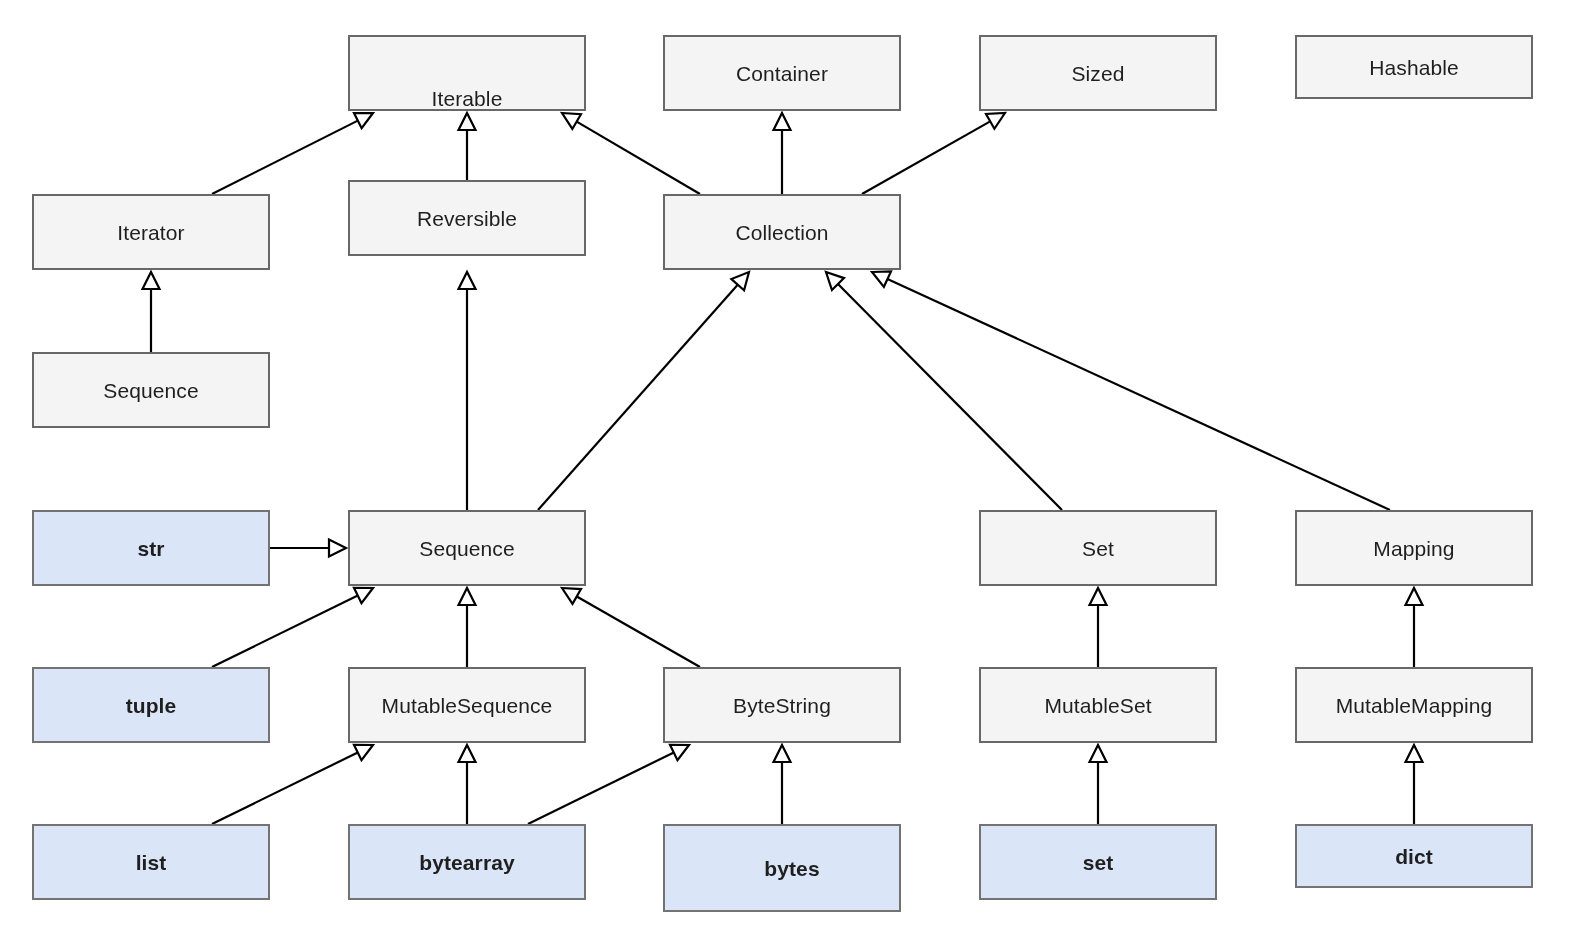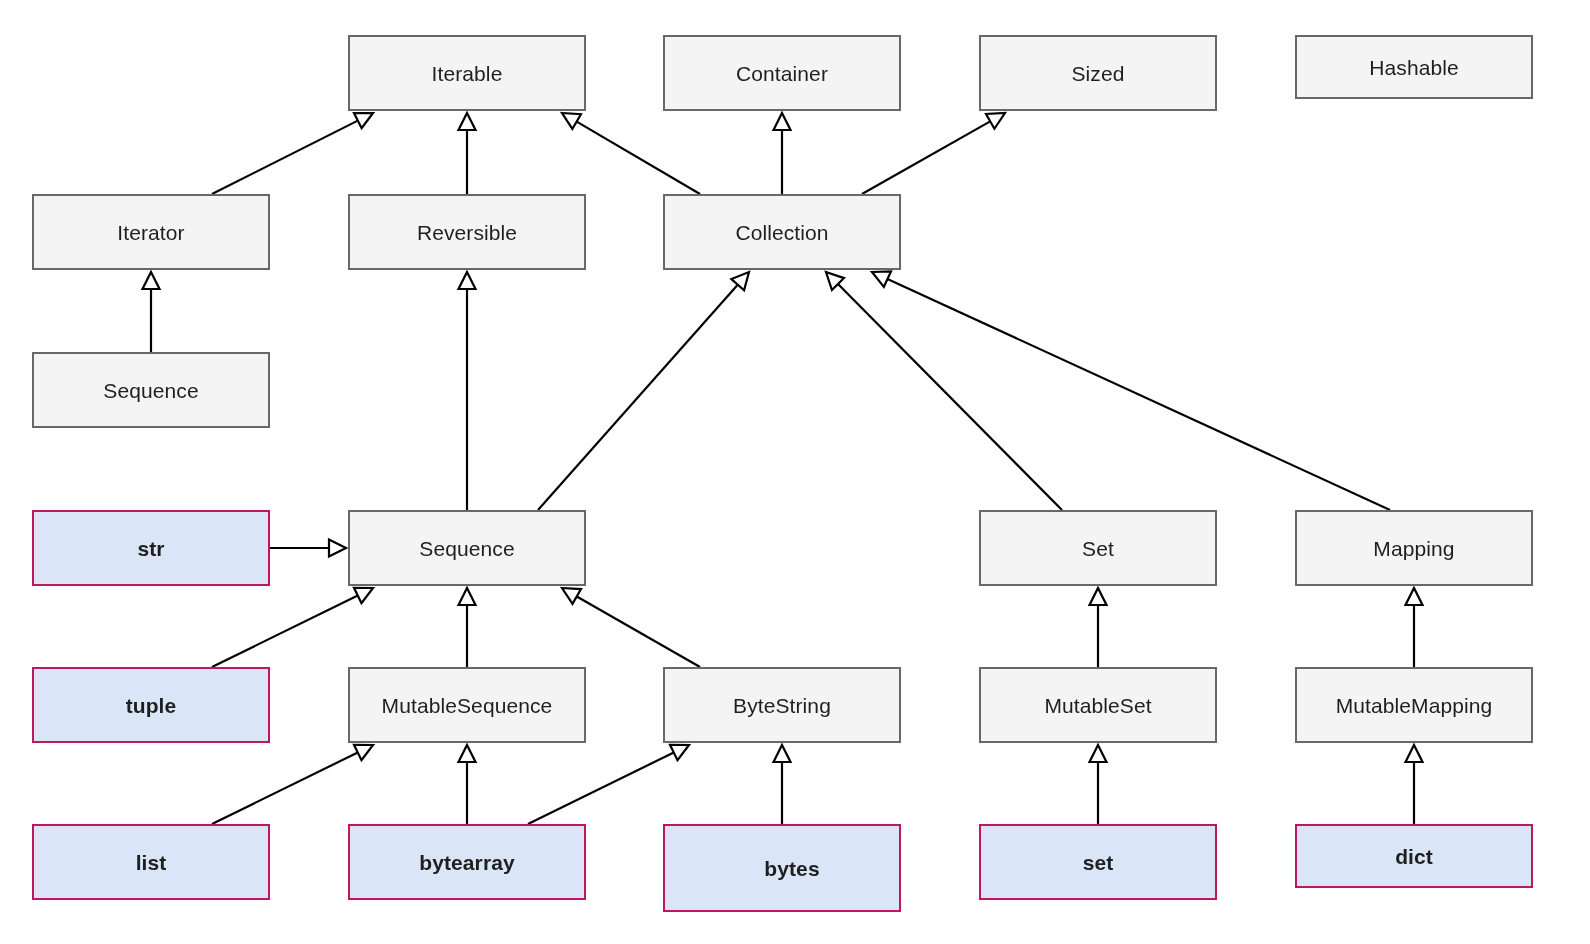--- a/index.html
+++ b/index.html
@@ -35,21 +35,21 @@
     color: #1f1f1f;
     z-index: 2;
   }
   .node.abc {
     background: #f4f4f4;
     border: 2px solid #686868;
     font-weight: 400;
   }
   .node.concrete {
     background: #dbe5f8;
-    border: 2px solid #be185d;
+    border: 2px solid #737373;
     font-weight: 700;
   }
   .node-label {
     pointer-events: none;
     white-space: nowrap;
   }
 </style>
 </head>
 <body>
 
@@ -140,36 +140,36 @@
           <line x1="1098" y1="824" x2="1098" y2="762" stroke="#000000" stroke-width="2.2" stroke-linecap="butt"></line>
           <polygon points="1098,745 1106.5,762 1089.5,762" fill="#ffffff" stroke="#000000" stroke-width="2.2" stroke-linejoin="miter"></polygon>
         </g>
         <g>
           <line x1="1414" y1="824" x2="1414" y2="762" stroke="#000000" stroke-width="2.2" stroke-linecap="butt"></line>
           <polygon points="1414,745 1422.5,762 1405.5,762" fill="#ffffff" stroke="#000000" stroke-width="2.2" stroke-linejoin="miter"></polygon>
         </g>
       </g>
   </svg>
   <div id="node-layer">
-      <div class="node abc" style="left: 348px; top: 35px; width: 238px; height: 76px;">
+      <div class="node abc" style="left: 348px; top: 35px; width: 238px; height: 76px; align-items: flex-end;">
         <span class="node-label">Iterable</span>
       </div>
       <div class="node abc" style="left: 663px; top: 35px; width: 238px; height: 76px;">
         <span class="node-label">Container</span>
       </div>
       <div class="node abc" style="left: 979px; top: 35px; width: 238px; height: 76px;">
         <span class="node-label">Sized</span>
       </div>
       <div class="node abc" style="left: 1295px; top: 35px; width: 238px; height: 64px;">
         <span class="node-label">Hashable</span>
       </div>
       <div class="node abc" style="left: 32px; top: 194px; width: 238px; height: 76px;">
         <span class="node-label">Iterator</span>
       </div>
-      <div class="node abc" style="left: 348px; top: 194px; width: 238px; height: 76px;">
+      <div class="node abc" style="left: 348px; top: 180px; width: 238px; height: 76px;">
         <span class="node-label">Reversible</span>
       </div>
       <div class="node abc" style="left: 663px; top: 194px; width: 238px; height: 76px;">
         <span class="node-label">Collection</span>
       </div>
       <div class="node abc" style="left: 32px; top: 352px; width: 238px; height: 76px;">
         <span class="node-label">Sequence</span>
       </div>
       <div class="node concrete" style="left: 32px; top: 510px; width: 238px; height: 76px;">
         <span class="node-label">str</span>

